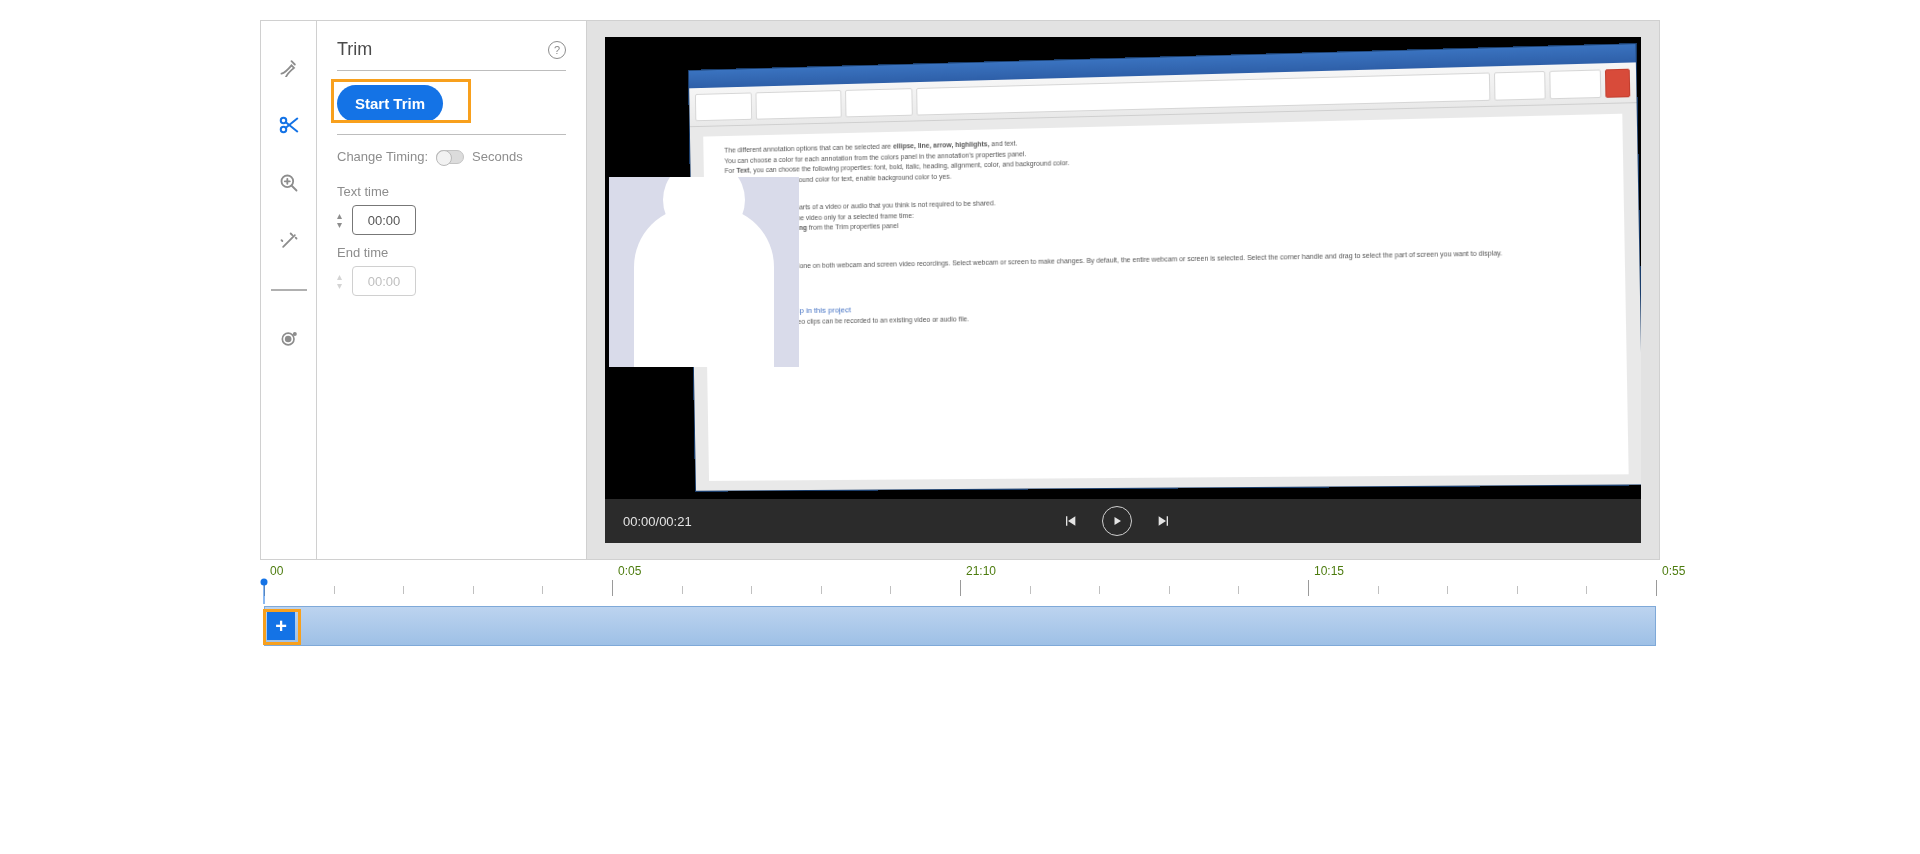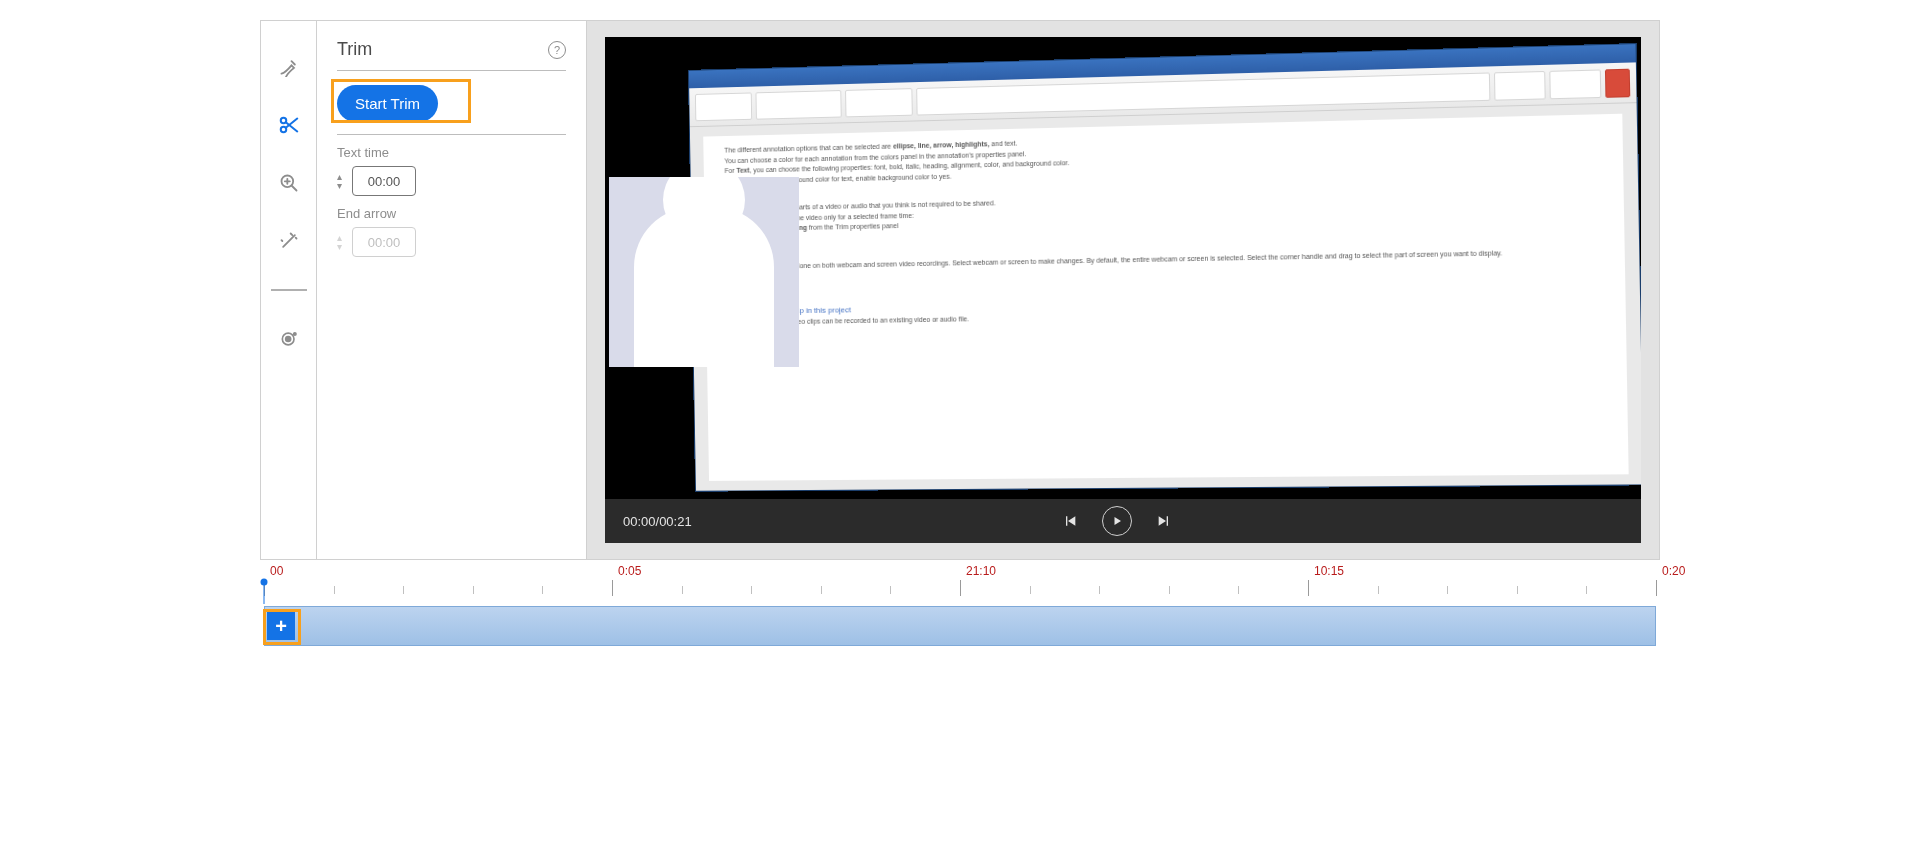--- a/index.html
+++ b/index.html
@@ -69,21 +69,21 @@
     cursor: pointer;
   }
   .start-btn-wrap {
     padding: 14px 0 12px;
     border-bottom: 1px solid #bdbdbd;
   }
   .start-btn {
     background: #1473e6;
     color: #fff;
     border: none;
-    font-weight: 400;
+    font-weight: 700;
     font-size: 15px;
     padding: 10px 18px;
     border-radius: 22px;
     cursor: pointer;
   }
   .highlight-box {
     position: absolute;
     border: 3px solid #f8a01d;
     pointer-events: none;
   }
@@ -209,21 +209,21 @@
 
   
   .timeline-region {
     margin-top: 6px;
     position: relative;
     padding: 0 4px 6px 4px;
   }
   .ruler {
     height: 40px;
     position: relative;
-    color: #b91c1c;
+    color: #4d7c0f;
     font-size: 12px;
   }
   .ruler-mark {
     position: absolute;
     top: 0;
     width: 1px; height: 100%;
     display: flex; flex-direction: column; align-items: center;
   }
   .ruler-mark .tick-major { width:1px; height:16px; background:#9a9a9a; }
   .ruler-mark .tick-minor { width:1px; height:8px; background:#c0c0c0; }
@@ -307,31 +307,36 @@
       <div class="panel-title">
         <span>Trim</span>
         <span class="help-btn">?</span>
       </div>
 
       <div class="start-btn-wrap" style="position:relative;">
         <button class="start-btn">Start Trim</button>
         <div class="highlight-box" style="top:8px;left:-6px;width:140px;height:44px;"></div>
       </div>
 
+      <div class="timing-row">
+        <span>Change Timing:</span>
+        <span class="toggle"></span>
+        <span>Seconds</span>
+      </div>
 
       <div class="time-label">Text time</div>
       <div class="time-row">
         <div class="stepper">
           <span>▴</span>
             <span>▾</span>
         </div>
         <input class="time-input" value="00:00" style="">
       </div>
 
-      <div class="time-label">End arrow</div>
+      <div class="time-label">End time</div>
       <div class="time-row">
         <div class="stepper" style="color:#d4d4d4">
           <span>▴</span>
             <span>▾</span>
         </div>
         <input class="time-input" disabled="" value="00:00" style="">
       </div>
     </div>
 
     <div class="preview-area">
@@ -477,21 +482,21 @@
         </div>
         <div class="ruler-mark" style="left: 90%;">
           <div style="height:20px"></div>
           <div class="tick-minor"></div>
         </div>
         <div class="ruler-mark" style="left: 95%;">
           <div style="height:20px"></div>
           <div class="tick-minor"></div>
         </div>
         <div class="ruler-mark" style="left: 100%;">
-          <span class="lbl">0:20</span>
+          <span class="lbl">0:55</span>
           <div style="height:14px"></div>
           <div class="tick-major"></div>
         </div>
         <div class="playhead">
           <svg width="11" height="26">
             <circle cx="5.5" cy="4" r="3.5" fill="#1473e6"></circle>
             <rect x="5" y="7" width="1" height="19" fill="#1473e6"></rect>
           </svg>
         </div>
       </div>

